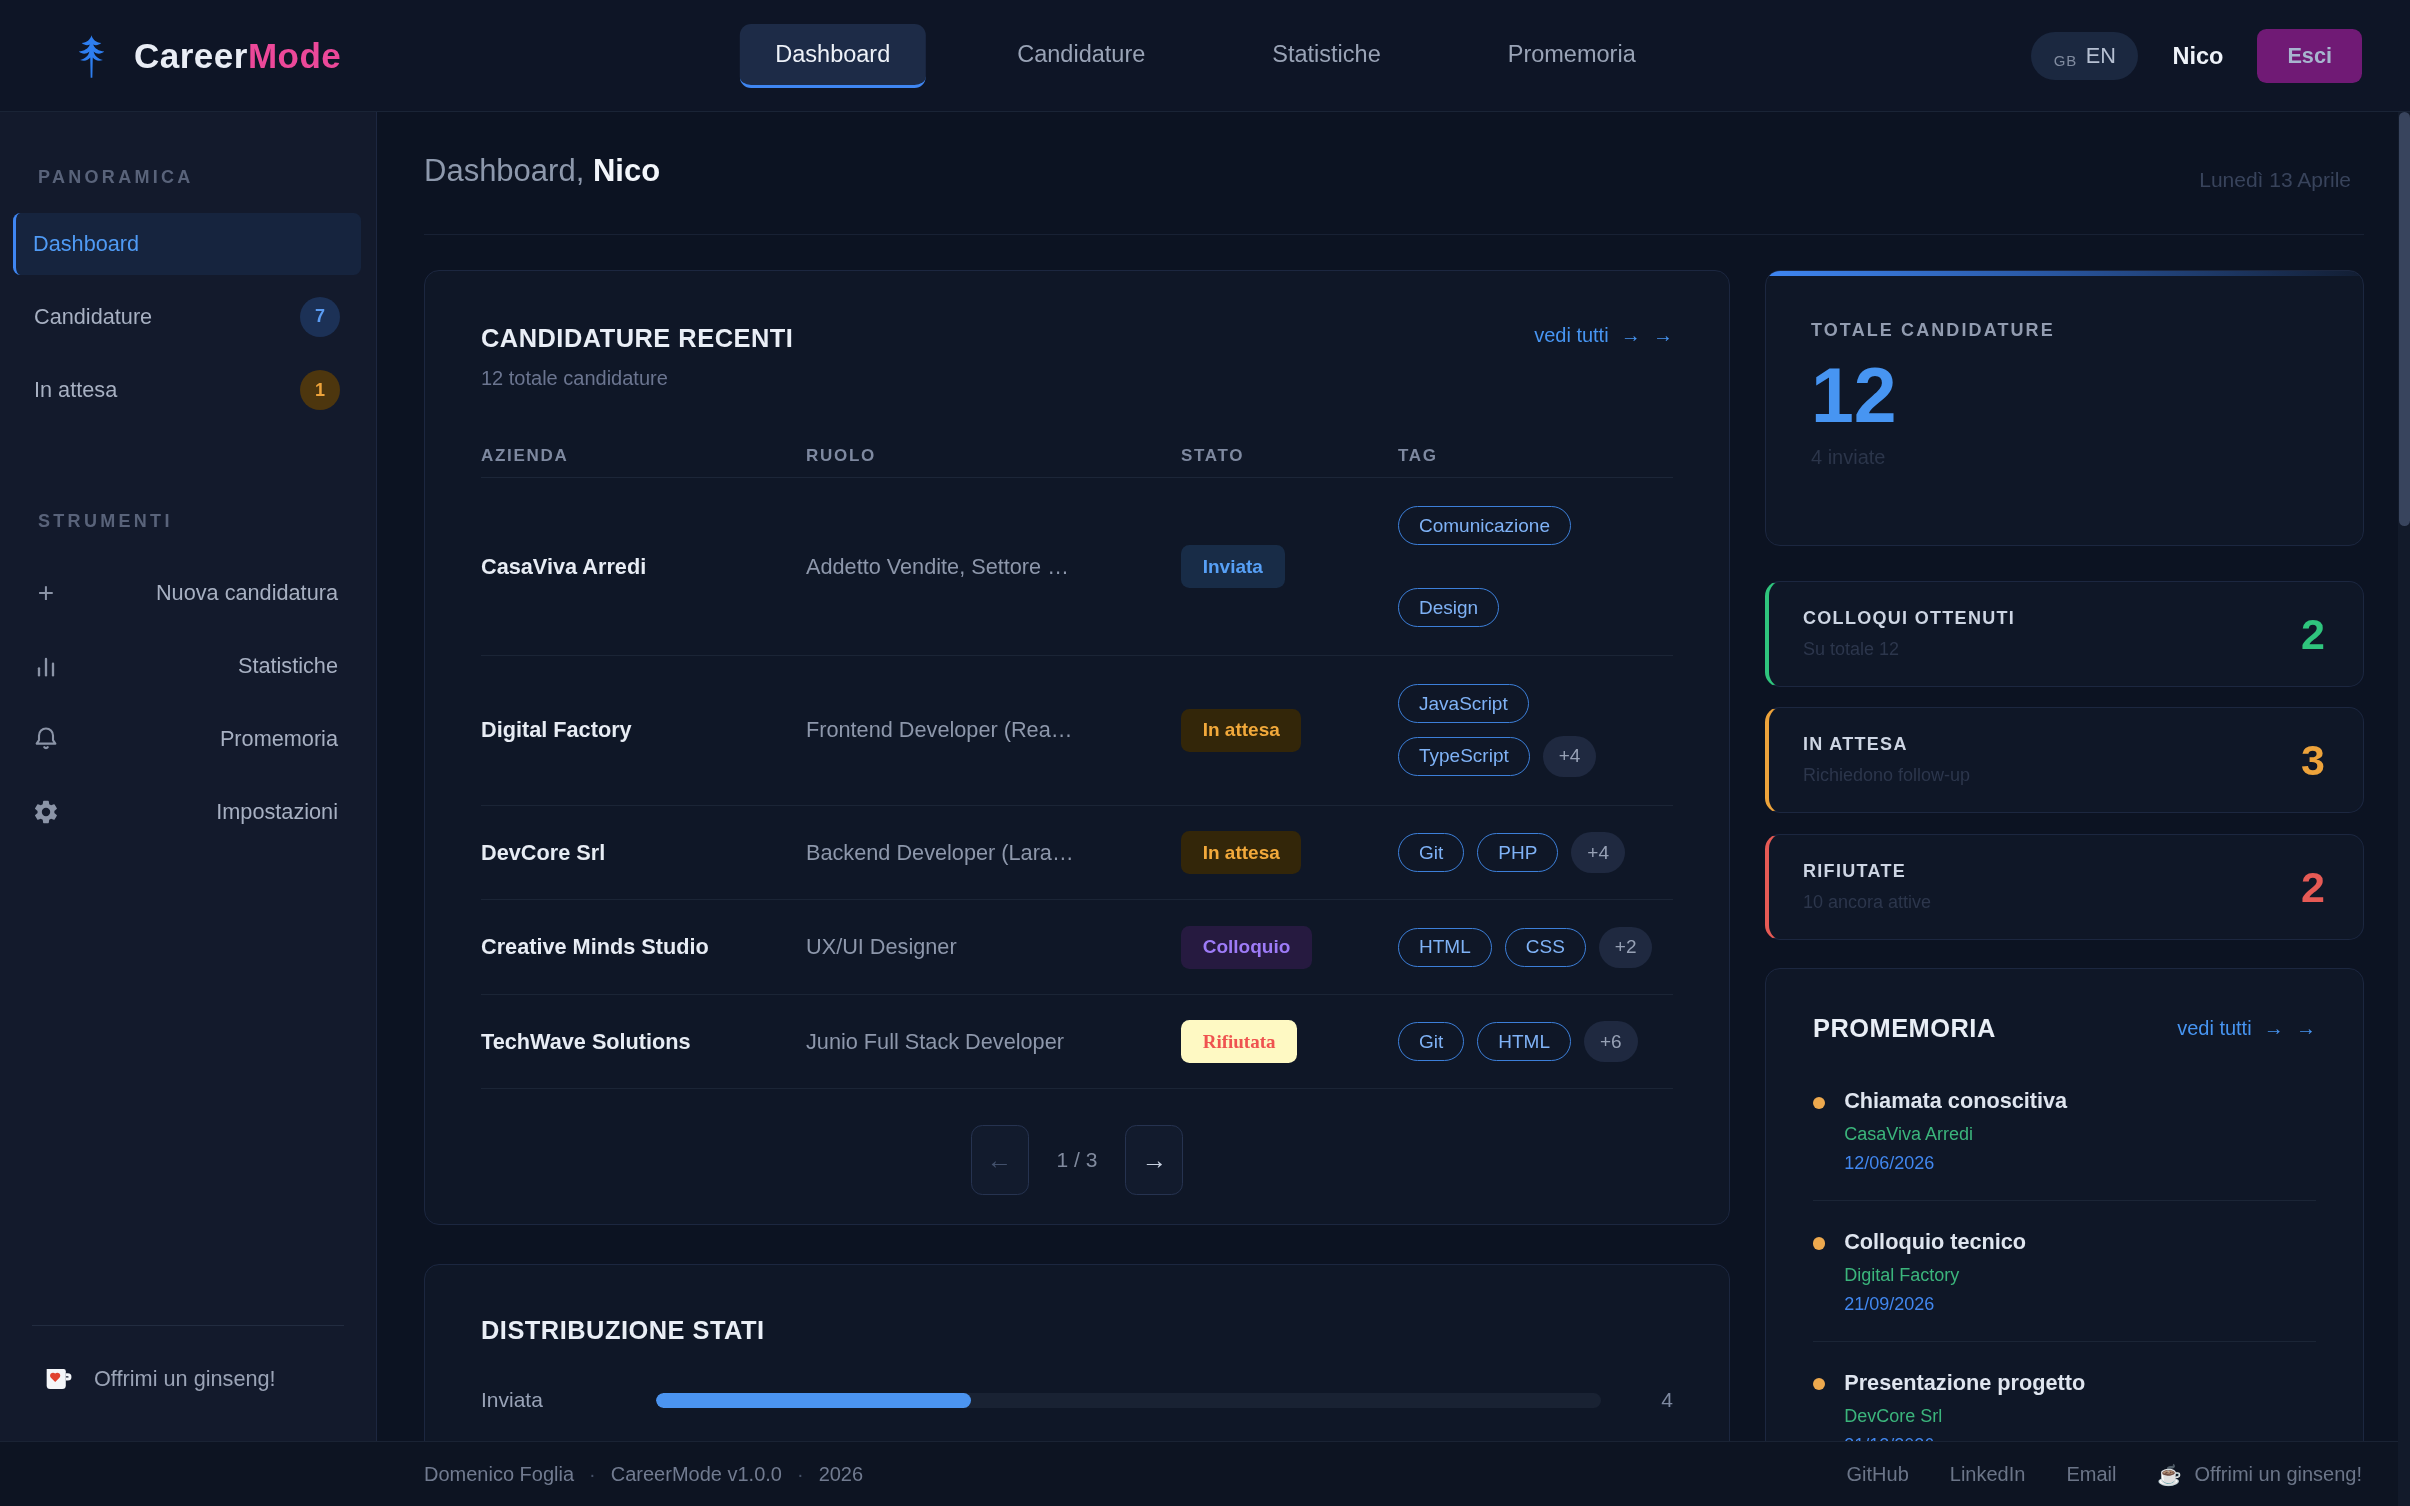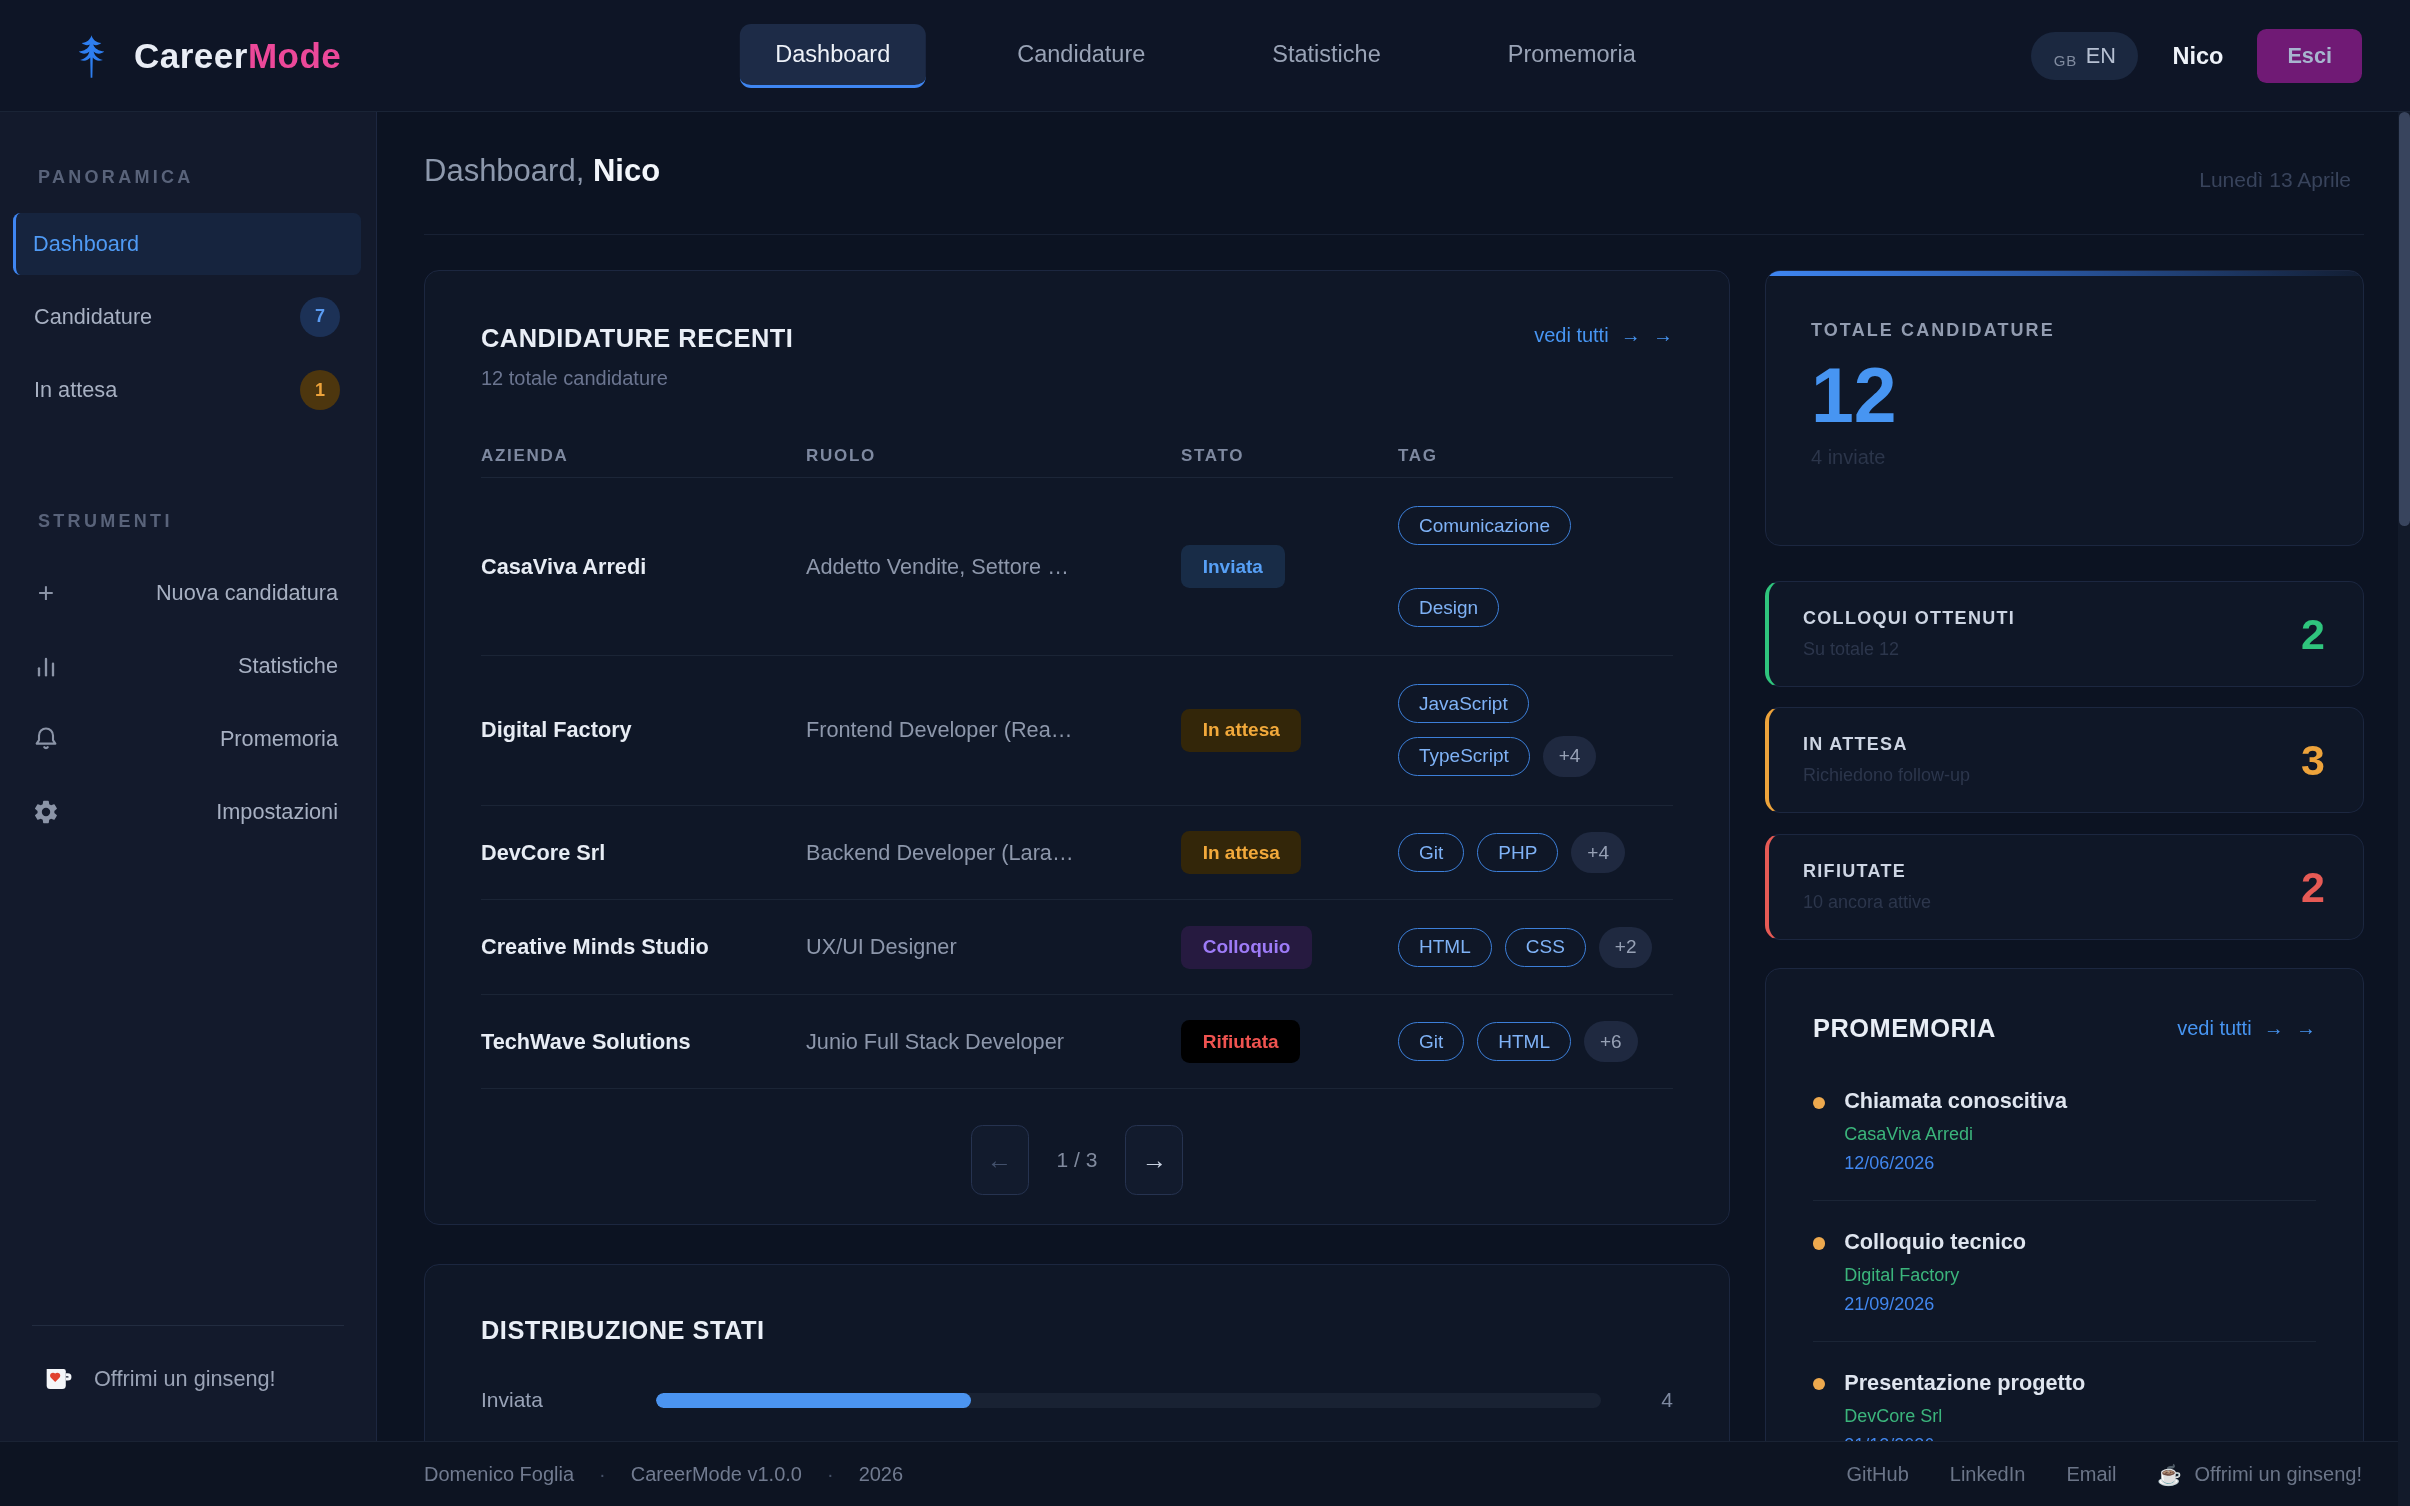--- a/index.html
+++ b/index.html
@@ -57,21 +57,21 @@
   .trow { border-bottom:0.9px solid #1b2536; cursor:pointer; }
   .trow.tall { padding:28px 0; }
   .trow.short { padding:25.4px 0; }
   .trow:last-of-type { border-bottom:none; }
   .company { font-size:21.7px; font-weight:700; color:#e7ecf4; }
   .role { font-size:21.7px; color:#8d97ab; }
   .badge { display:inline-block; padding:10.4px 21.7px; border-radius:8.5px; font-size:19px; font-weight:600; }
   .s-inviata { background:#182c47; color:#57a0f6; }
   .s-attesa { background:#332609; color:#f2a93b; }
   .s-colloquio { background:#261a40; color:#9d7bf7; }
-  .s-rifiutata { background:#000000; color:#ef5350; }
+  .s-rifiutata { background:#fef9c3; color:#ef5350;font-family:Liberation Serif, serif; }
   .tags { display:flex; flex-wrap:wrap; gap:13px; max-width:292px; align-items:center; }
   .tag { border:1.9px solid #3c7fd9; color:#7fb2f6; border-radius:941px; padding:7.5px 20px; font-size:19px; white-space:nowrap; }
   .more-chip { background:#1f2940; color:#97a1b5; border-radius:941px; padding:9.4px 16px; font-size:19px; }
   .pagination { display:flex; align-items:center; justify-content:center; gap:28px; margin-top:36px; }
   .pg-btn { width:58px; height:70px; border-radius:11.3px; border:0.9px solid #263350; background:#121b2d; font-size:25.4px; color:#c7d0df; cursor:pointer; font-family:inherit; }
   .pg-btn.disabled { color:#42506b; }
   .pg-label { font-size:21px; color:#808a9e; }
 
   
   .distribution { left:424px; top:1264px; width:1306px; height:377px; padding:51px 56px; }
@@ -105,21 +105,21 @@
   .rem-head { display:flex; justify-content:space-between; align-items:center; }
   .rem-item { display:flex; gap:19px; padding:28px 0 26px 0; border-bottom:0.9px solid #1b2536; cursor:pointer; }
   .rem-item:last-child { border-bottom:none; }
   .rem-bullet { width:12.2px; height:12.2px; border-radius:50%; background:#eda94e; margin-top:8.5px; flex:none; }
   .rem-title { font-size:21.7px; font-weight:600; color:#dfe5ef; }
   .rem-company { margin-top:10.4px; font-size:18px; color:#3bb57c; }
   .rem-date { margin-top:7.5px; font-size:18px; color:#4187ef; }
 
   
   .footer { position:absolute; left:0; top:1441px; width:2411px; height:66px; background:#0d1422; border-top:0.9px solid #1a2334; display:flex; align-items:center; justify-content:space-between; padding:0 49px 0 424px; z-index:40; }
-  .footer-left { display:flex; align-items:center; gap:25px; font-size:20px; color:#717b90; }
+  .footer-left { display:flex; align-items:center; gap:15px; font-size:20px; color:#717b90; }
   .footer-left .dot { color:#444f66; }
   .footer-right { display:flex; align-items:center; gap:41px; font-size:20px; color:#6b7588; }
   .footer-link { cursor:pointer; }
   .footer-support { display:flex; align-items:center; gap:12.2px; cursor:pointer; }
 
   
   .scroll-track { position:absolute; right:0; top:112px; width:13px; height:1395px; background:#121a2a; z-index:60; }
   .scroll-thumb { position:absolute; left:0.9px; top:0; width:11.3px; height:414px; background:#38445d; border-radius:5.6px; }
 
   svg { display:block; }

